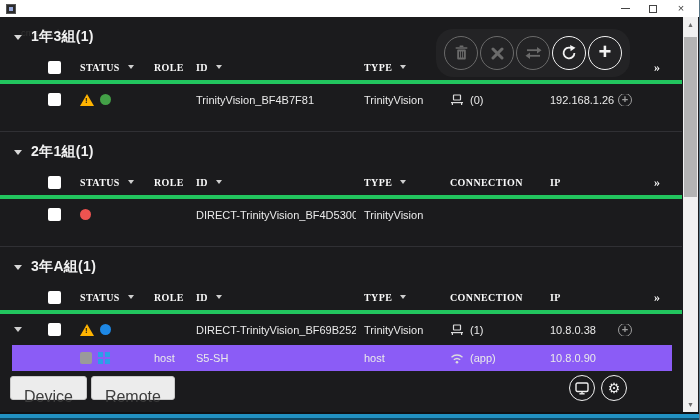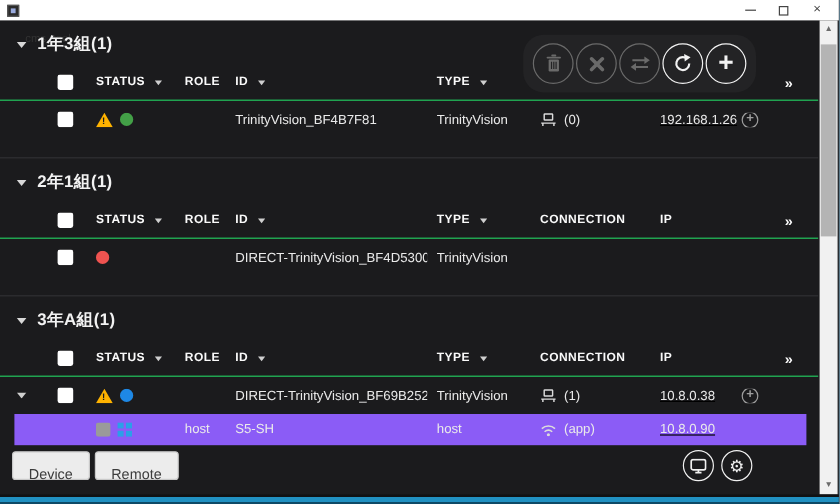--- a/index.html
+++ b/index.html
@@ -43,21 +43,21 @@
   .group-header { height:26px; display:flex; align-items:center; padding-left:14px;
                   margin:2px 0 4px 0; cursor:default; }
   .caret-down { width:0; height:0; border-left:4px solid transparent; border-right:4px solid transparent;
                 border-top:5px solid #d8d8d8; display:inline-block; margin-right:9px; }
   .group-title { font-size:14px; font-weight:bold; color:#f2f2f2; letter-spacing:.3px; }
 
   .grid { display:grid; grid-template-columns:36px 36px 74px 42px 168px 86px 100px 104px 1fr;
           align-items:center; }
   .grid.sub { grid-template-columns:24px 36px 74px 42px 168px 86px 100px 104px 1fr;
               margin:0 10px 0 12px; background:#8b5cf6; }
-  .thead { height:30px; border-bottom:1px solid #22c55e; }
+  .thead { height:30px; border-bottom:4px solid #22c55e;font-family:Liberation Serif, serif; }
   .trow  { height:31px; }
   .trow.sub { height:26px; }
 
   .cell { padding-left:8px; display:flex; align-items:center; gap:6px; overflow:hidden; }
   .hlabel { font-size:10px; font-weight:bold; color:#fafafa; letter-spacing:.4px; }
   .sort-caret { width:0; height:0; border-left:3.5px solid transparent; border-right:3.5px solid transparent;
                 border-top:4.5px solid #cfcfcf; display:inline-block; margin-left:2px; }
   .dtext { font-size:11px; color:#eaeaea; white-space:nowrap; }
   .more-col { justify-content:flex-start; }
   .more-glyph { font-size:12px; font-weight:bold; color:#fafafa; }
@@ -73,33 +73,33 @@
   .warning-tri::after { content:"!"; position:absolute; left:-2px; top:2px; font-size:8px;
                         font-weight:bold; color:#1b1b1d; }
   .dot { width:11px; height:11px; border-radius:50%; display:inline-block; }
   .dot.green { background:#43a047; }
   .dot.red   { background:#ef5350; }
   .dot.blue  { background:#1e88e5; }
   .gray-square { width:12px; height:12px; background:#9a9a9a; border-radius:2px; }
   .win-logo { width:12px; height:12px; display:grid; grid-template-columns:1fr 1fr; gap:1.5px; }
   .win-logo i { background:#2b9fe8; }
 
-  .ip-cell { position:relative; padding-right:30px;text-decoration:underline; }
+  .ip-cell { position:relative; padding-right:30px; }
   .plus-circle { position:absolute; right:14px; top:50%; transform:translateY(-50%);
                  width:14px; height:14px; border-radius:50%; border:1.5px solid #9e9e9e;
                  color:#9e9e9e; font-size:11px; line-height:11px; font-weight:bold;
                  display:flex; align-items:center; justify-content:center; }
 
   .conn-icon svg { display:block; }
 
   
   .footer { position:absolute; left:0; right:17px; bottom:12px; height:24px;
             display:flex; align-items:center; padding:0 10px; gap:4px; }
   .f-btn { height:22px; padding:11px 13px; border:1px solid #c9c9c9; border-radius:3px;
-           background:#ececec; color:#3c3c3c; font-size:12px; font-family:inherit; }
+           background:#ececec; color:#3c3c3c; font-size:16px; font-family:inherit; }
   .f-btn.disabled { background:#545454; border-color:#545454; color:#8d8d8d; }
   .footer-right { margin-left:auto; display:flex; gap:6px; margin-right:28px; }
   .round-btn { width:26px; height:26px; border-radius:50%; border:1.5px solid #f0f0f0;
                background:transparent; color:#f0f0f0; display:flex; align-items:center;
                justify-content:center; }
   .gear-glyph { font-size:14px; line-height:1; }
 
   
   .scrollbar { position:absolute; top:17px; right:1px; bottom:8px; width:15px; background:#f1f1f1; }
   .sb-arrow { position:absolute; left:0; width:15px; height:15px; display:flex;

